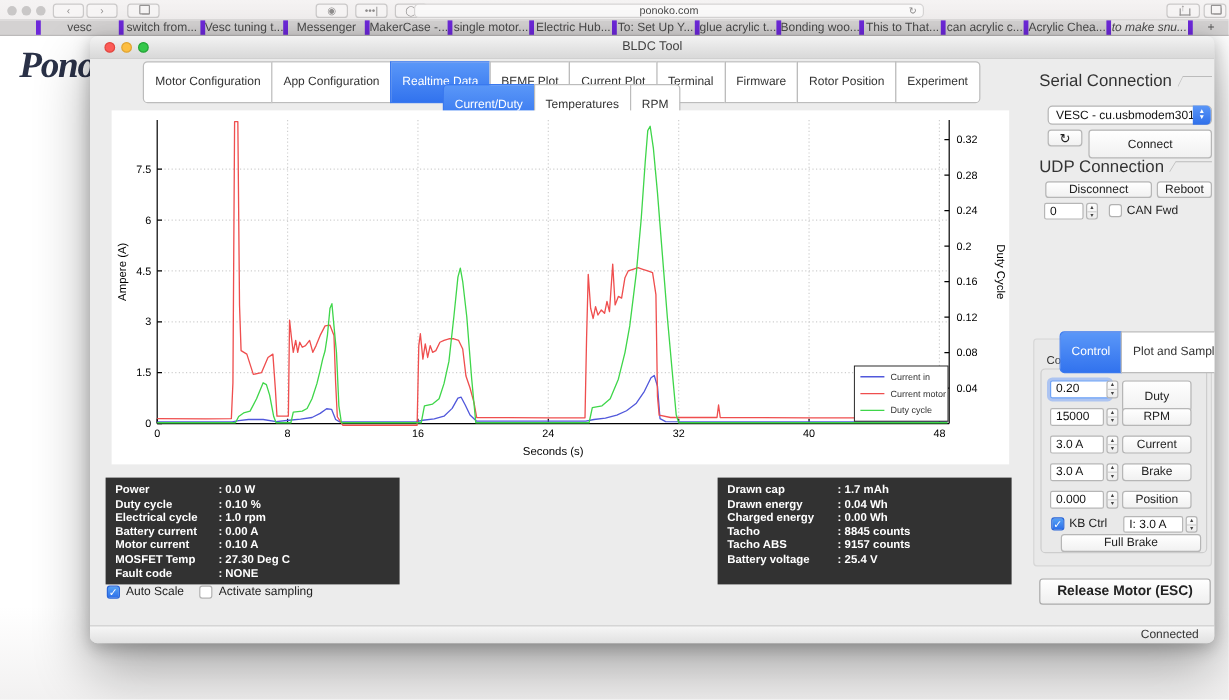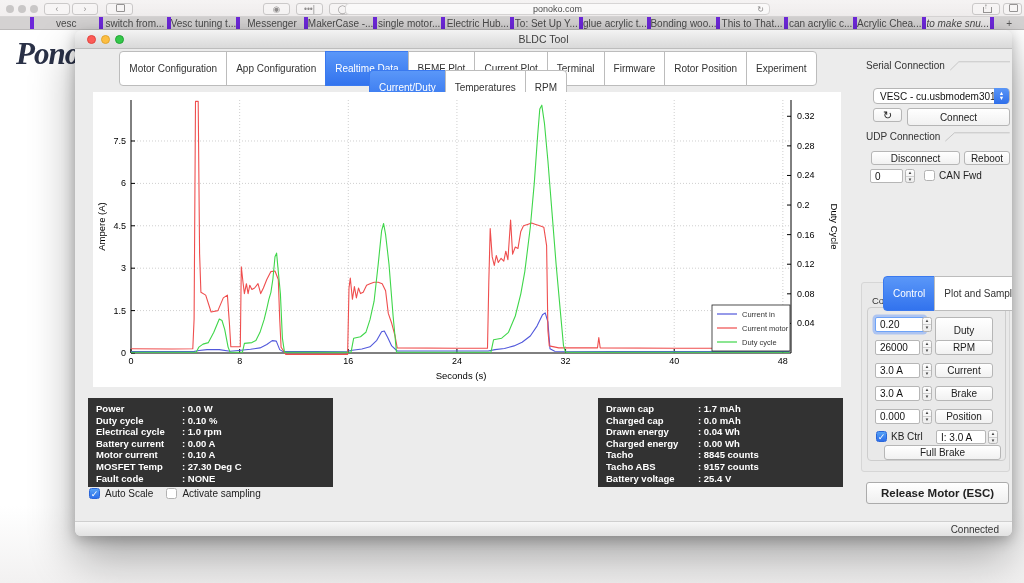--- a/index.html
+++ b/index.html
@@ -51,21 +51,21 @@
   .stats .row { display:flex; }
   .stats .lab { flex:0 0 86px; }
   .stats.right .lab { flex:0 0 92px; }
 
   .checkbox { width:11px; height:11px; border-radius:2.5px; font-size:9px; line-height:10px; text-align:center; }
   .checkbox.on { background:linear-gradient(#55a1f5,#2d6fea); border:1px solid #2a66d9; color:#fff; }
   .checkbox.off { background:#fff; border:1px solid #b2b2b2; }
   .cklabel { font-size:10px; color:#222; }
 
   
-  .gheader { display:flex; align-items:center; font-size:10px; color:#333; }
+  .gheader { display:flex; align-items:center; font-size:14px; color:#333; }
   .gheader svg { flex:1; height:13px; margin-left:4px; }
   .btn { background:linear-gradient(#ffffff,#f1f1f1); border:1px solid #b6b6b6; border-radius:3px; font-size:10px; color:#222; display:flex; align-items:center; justify-content:center; white-space:nowrap; }
   .input { background:#fff; border:1px solid #b6b6b6; border-radius:2px; font-size:10px; color:#111; display:flex; align-items:center; padding-left:4px; }
   .input.focus { border-color:#6ea3f7; box-shadow:0 0 0 2.5px rgba(100,150,250,.45); }
   .stepper { width:10px; display:flex; flex-direction:column; border:1px solid #b6b6b6; border-radius:2.5px; background:linear-gradient(#fefefe,#ececec); overflow:hidden; }
   .stepper span { flex:1; font-size:4.5px; line-height:5px; text-align:center; color:#444; }
   .stepper span:first-child { border-bottom:1px solid #cfcfcf; }
   .combo { background:#fff; border:1px solid #b5b5b5; border-radius:4px; font-size:10px; color:#111; display:flex; align-items:center; padding-left:6px; position:relative; }
   .combo .cap { position:absolute; right:0; top:-1px; bottom:-1px; width:15px; border-radius:0 4px 4px 0; background:linear-gradient(#5a96f7,#2f6fea); color:#fff; font-size:5.5px; line-height:5.5px; display:flex; flex-direction:column; align-items:center; justify-content:center; }
   .pane { background:#e9e9e9; border:1px solid #d6d6d6; border-radius:3px; }
@@ -255,24 +255,20 @@
         <span class="lab">Fault code</span>
         <span class="val">: NONE</span>
       </div>
     </div>
   <div class="abs stats right" style="left:523px; top:368px" id="statsRight">
       <div class="row">
         <span class="lab">Drawn cap</span>
         <span class="val">: 1.7 mAh</span>
       </div>
       <div class="row">
-        <span class="lab">Charged cap</span>
-        <span class="val">: 0.0 mAh</span>
-      </div>
-      <div class="row">
         <span class="lab">Drawn energy</span>
         <span class="val">: 0.04 Wh</span>
       </div>
       <div class="row">
         <span class="lab">Charged energy</span>
         <span class="val">: 0.00 Wh</span>
       </div>
       <div class="row">
         <span class="lab">Tacho</span>
         <span class="val">: 8845 counts</span>
@@ -303,21 +299,21 @@
   <div class="abs combo" style="left:798px; top:58px; width:137px; height:16px">
     <span>VESC - cu.usbmodem301</span>
     <span class="cap">
         <span>▲</span>
         <span>▼</span>
       </span>
   </div>
   <div class="abs btn" style="left:798px; top:78px; width:29px; height:14px">
       <span style="font-size:11px">↻</span>
     </div>
-  <div class="abs btn" style="left:832px; top:78px; width:103px; height:18px">Connect</div>
+  <div class="abs btn" style="left:832px; top:78px; width:103px; height:24px">Connect</div>
 
   <div class="abs gheader" style="left:791px; top:100px; width:144px">
     <span>UDP Connection</span>
     <svg viewBox="0 0 100 14" preserveAspectRatio="none">
         <path d="M2 12 L16 3 L100 3" fill="none" stroke="#bbb" stroke-width="1"></path>
       </svg>
   </div>
   <div class="abs btn" style="left:796px; top:121px; width:89px; height:14px">Disconnect</div>
   <div class="abs btn" style="left:889px; top:121px; width:46px; height:14px">Reboot</div>
   <div class="abs input" style="left:795px; top:139px; width:33px; height:14px">0</div>
@@ -331,21 +327,21 @@
   <div class="abs pane" style="left:786px; top:252px; width:149px; height:190px">
     <div class="glabel abs" style="left:10px; top:12px">Control</div>
     <div class="abs groupbox" style="left:5px; top:24px; width:139px; height:154px"></div>
     <div id="controlRows">
         <div class="abs input focus" style="left: 13px; top: 34px; width: 50px; height: 15px;">0.20</div>
         <div class="abs stepper" style="left: 60px; top: 34px; height: 15px;">
           <span>▲</span>
           <span>▼</span>
         </div>
         <div class="abs btn" style="left: 73px; top: 34px; width: 58px; height: 26px;">Duty</div>
-        <div class="abs input" style="left: 13px; top: 57px; width: 45px; height: 15px;">26000</div>
+        <div class="abs input" style="left: 13px; top: 57px; width: 45px; height: 15px;">15000</div>
         <div class="abs stepper" style="left: 60px; top: 57px; height: 15px;">
           <span>▲</span>
           <span>▼</span>
         </div>
         <div class="abs btn" style="left: 73px; top: 57px; width: 58px; height: 15px;">RPM</div>
         <div class="abs input" style="left: 13px; top: 80px; width: 45px; height: 15px;">3.0 A</div>
         <div class="abs stepper" style="left: 60px; top: 80px; height: 15px;">
           <span>▲</span>
           <span>▼</span>
         </div>

